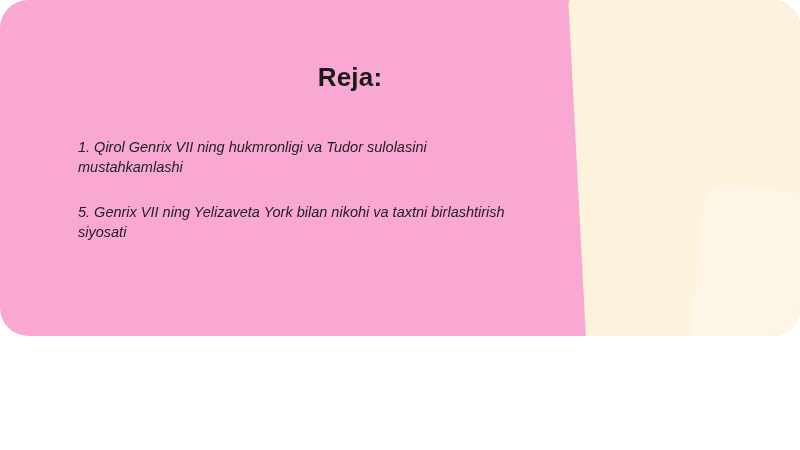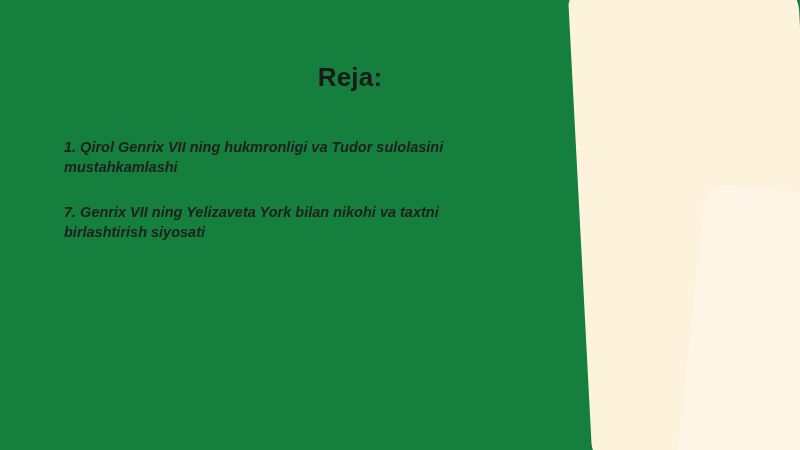--- a/index.html
+++ b/index.html
@@ -9,23 +9,24 @@
   body {
     width: 800px;
     height: 450px;
     background: #fffffd;
     font-family: "Liberation Sans", sans-serif;
     overflow: hidden;
   }
   .slide {
     position: relative;
     width: 800px;
-    height: 450px;
-    background: #15803d;
+    height: 336px;
+    background: #f9a8d4;
     overflow: hidden;
+    border-radius: 28px;
   }
   
   .decor-shape {
     position: absolute;
     top: -14px;
     right: -10px;
     width: 230px;
     height: 470px;
     background: #fdf3dc;
     transform: rotate(-3deg);
@@ -56,23 +57,22 @@
     width: 700px;
     text-align: center;
     font-size: 26px;
     font-weight: bold;
     color: #1a1a1a;
     letter-spacing: 0.2px;
   }
   .body-list {
     position: absolute;
     top: 138px;
-    left: 64px;
+    left: 78px;
     width: 560px;
-    font-weight: bold;
   }
   .body-item {
     font-size: 14.5px;
     font-style: italic;
     color: #1f1f1f;
     line-height: 1.35;
     margin-bottom: 14px;
     max-width: 430px;
   }
   .body-item.gap-before {
@@ -86,17 +86,17 @@
 
   <div class="decor-shape"></div>
   <div class="decor-shape-2"></div>
 
   <div class="content">
 
     <div class="slide-title">Reja:</div>
 
     <div class="body-list">
       <div class="body-item">1. Qirol Genrix VII ning hukmronligi va Tudor sulolasini mustahkamlashi</div>
-      <div class="body-item gap-before">7. Genrix VII ning Yelizaveta York bilan nikohi va taxtni birlashtirish siyosati</div>
+      <div class="body-item gap-before">5. Genrix VII ning Yelizaveta York bilan nikohi va taxtni birlashtirish siyosati</div>
     </div>
 
   </div>
 </div>
 
 </body></html>

